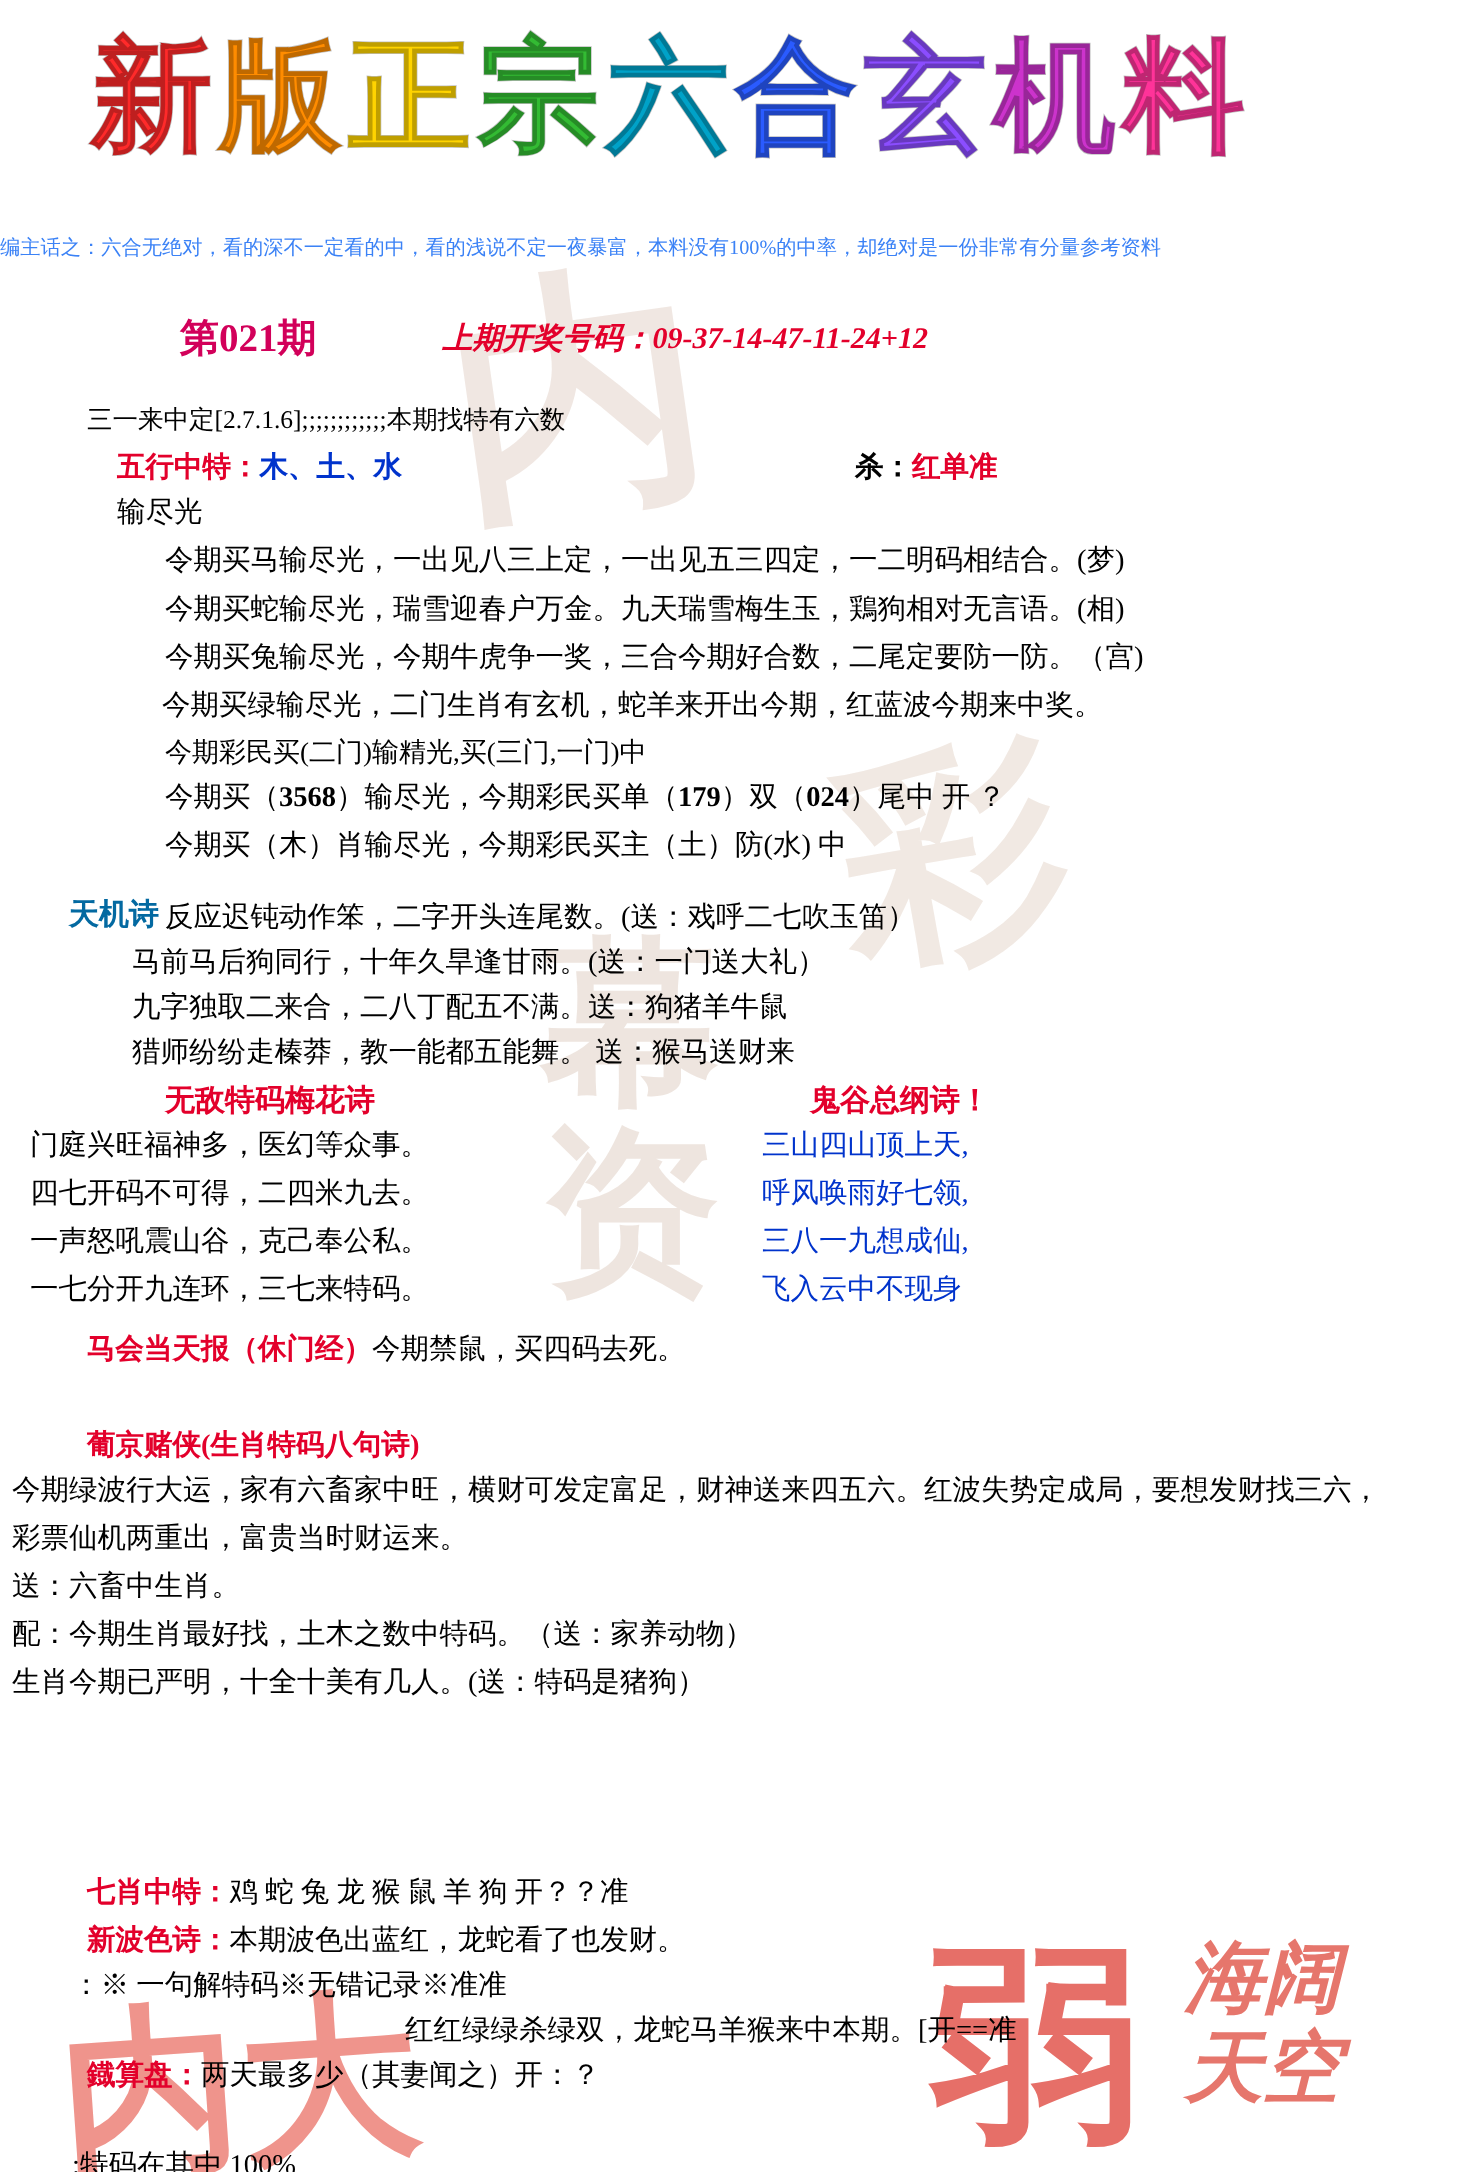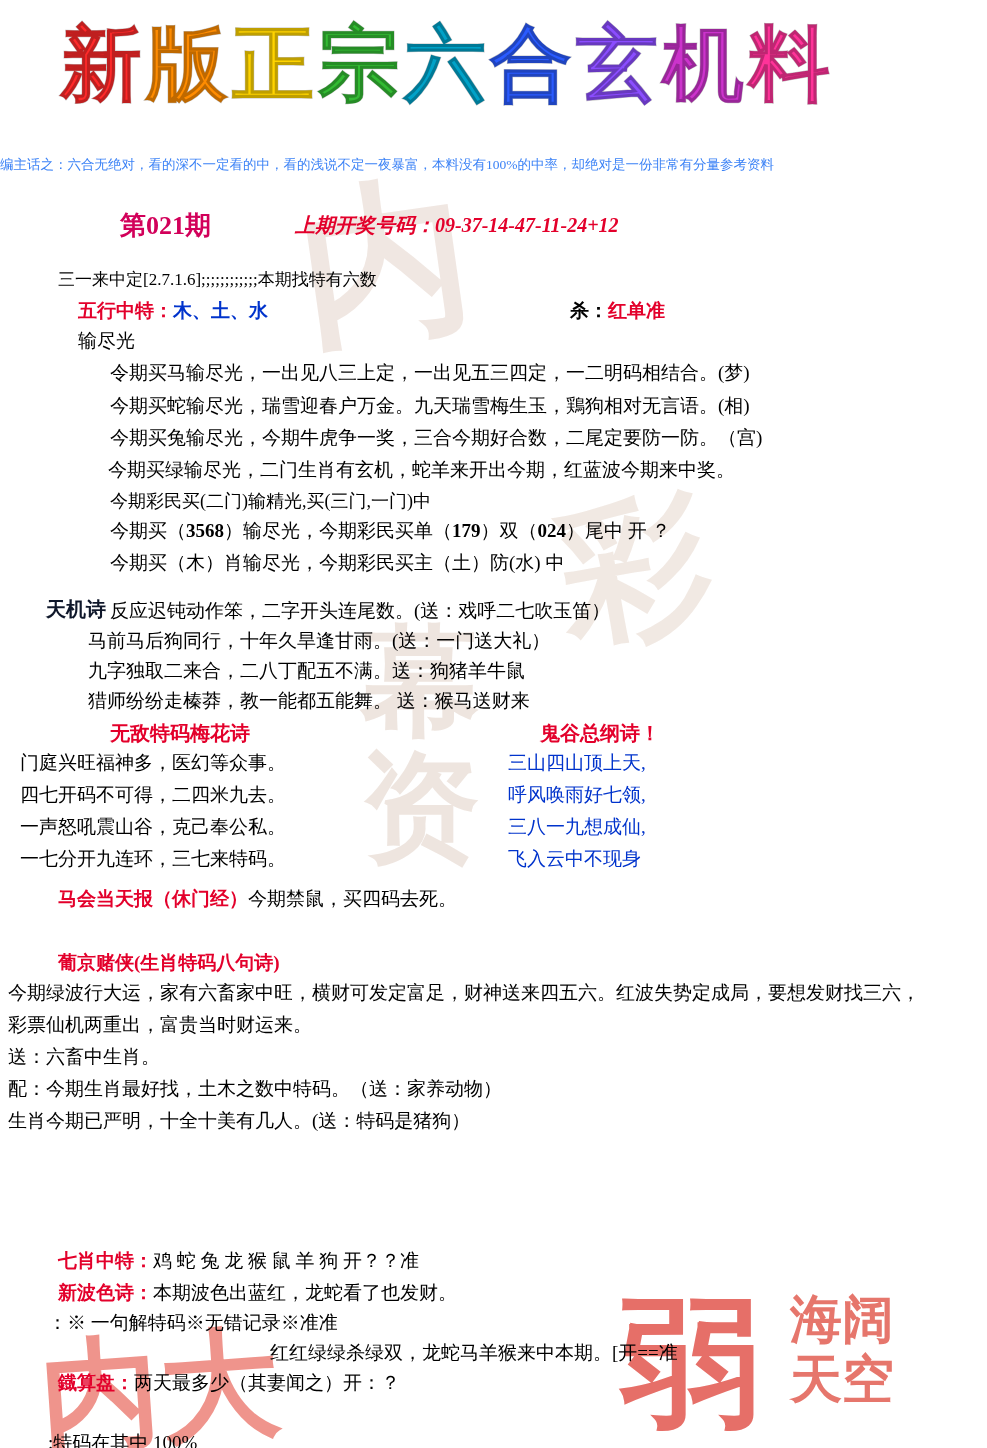--- a/index.html
+++ b/index.html
@@ -13,40 +13,40 @@
   }
   .page{position:relative;width:987px;height:1448px;}
 
   
   .wm{position:absolute;pointer-events:none;user-select:none;font-weight:bold;color:rgba(190,160,140,.30);}
   .wm-big1{left:300px;top:150px;font-size:170px;transform:rotate(-8deg);color:rgba(200,170,150,.28);}
   .wm-big2{left:560px;top:470px;font-size:150px;transform:rotate(-10deg);color:rgba(205,175,155,.28);}
   .wm-col{left:360px;top:620px;font-size:120px;line-height:1.05;color:rgba(200,170,150,.30);}
   .wm-left{left:40px;top:1310px;font-size:120px;color:rgba(225,60,45,.55);transform:rotate(-4deg);}
   .wm-mid{left:620px;top:1270px;font-size:140px;color:rgba(220,50,40,.70);}
-  .wm-right{left:790px;top:1290px;font-size:52px;line-height:1.15;color:rgba(220,60,45,.70);text-align:center;}
+  .wm-right{left:790px;top:1290px;font-size:52px;line-height:1.15;color:rgba(220,60,45,.70);text-align:center;font-style:italic;}
 
   
   .title{position:absolute;left:60px;top:10px;font-size:82px;font-weight:bold;letter-spacing:4px;white-space:nowrap;}
   .title span{
     -webkit-text-stroke:1px rgba(0,0,0,.25);
   }
   .subnote{position:absolute;left:0px;top:156px;font-size:13.5px;color:#3b82f6;white-space:nowrap;}
 
   .issue{position:absolute;left:120px;top:208px;font-size:26px;font-weight:bold;color:#d2005a;}
   .lastdraw{position:absolute;left:295px;top:212px;font-size:20px;font-weight:bold;color:#e3002b;white-space:nowrap;font-style:italic;}
 
   .row{position:absolute;white-space:nowrap;}
   .r-ind1{left:58px;font-size:17px;}
   .r-ind2{left:78px;font-size:19px;}
   .r-ind3{left:110px;font-size:19px;}
 
   .blue{color:#0033cc;}
   .red{color:#e3002b;}
-  .pink{color:#0f172a;font-family:Liberation Serif, serif;}
+  .pink{color:#0369a1;font-family:Liberation Serif, serif;}
   .bold{font-weight:bold;}
 
   .colL{position:absolute;left:20px;white-space:nowrap;font-size:19px;}
   .colR{position:absolute;left:508px;white-space:nowrap;font-size:19px;}
 </style>
 </head>
 <body>
 
 <div class="page">
 

